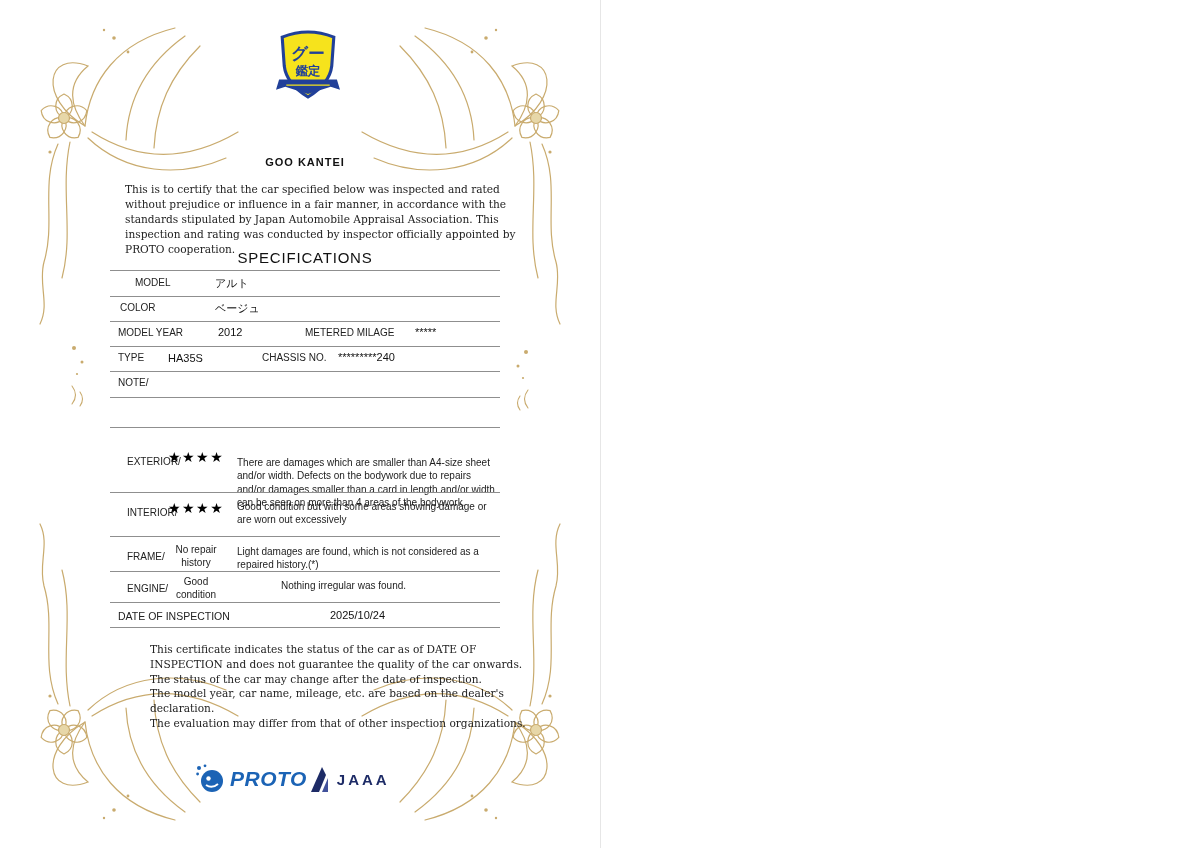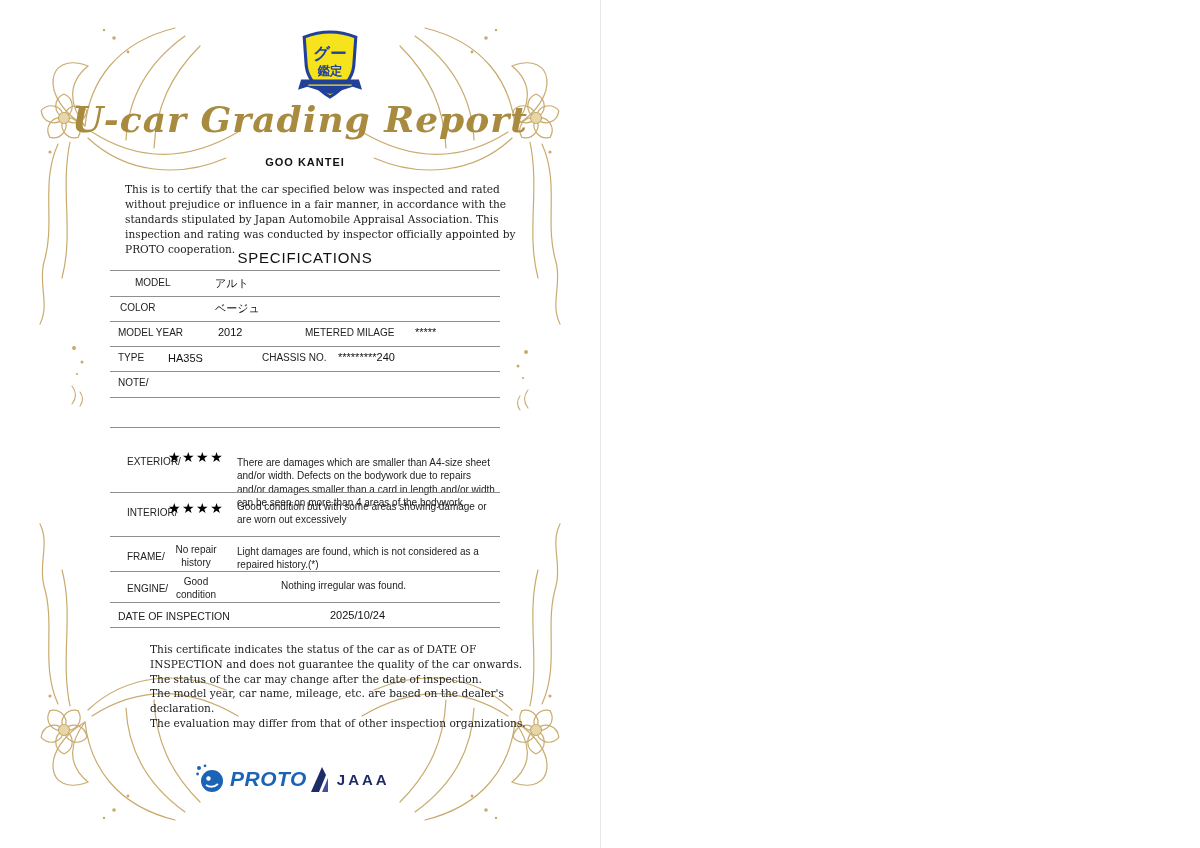--- a/index.html
+++ b/index.html
@@ -5,21 +5,21 @@
   html,body{margin:0;padding:0;}
   body{width:1200px;height:848px;position:relative;background:#ffffff;
        font-family:"Liberation Sans",sans-serif;color:#222;overflow:hidden;}
   .page{position:absolute;top:0;width:600px;height:848px;background:#fff;}
   .page.left{left:0;}
   .page.right{left:600px;border-left:1px solid #e6e6e6;}
   .ml{white-space:pre-line;}
   .hr{position:absolute;height:1px;background:#8f8f8f;}
   
   .orn{position:absolute;left:0;top:0;pointer-events:none;}
-  .badge{position:absolute;left:298px;top:26px;width:64px;height:78px;}
+  .badge{position:absolute;left:276px;top:26px;width:64px;height:78px;}
   .cert-title{position:absolute;left:60px;top:98px;width:480px;text-align:center;
       font-family:"DejaVu Serif",serif;font-style:italic;font-weight:bold;
       font-size:36px;color:#a98b3f;letter-spacing:1px;}
   .cert-org{position:absolute;left:110px;top:156px;width:390px;text-align:center;
       font-size:11px;letter-spacing:1px;color:#111;font-weight:bold;}
   .intro{position:absolute;left:125px;top:182px;width:398px;margin:0;
       font-family:"DejaVu Serif",serif;font-size:10.6px;line-height:1.42;color:#222;}
   .sec-title{position:absolute;left:110px;width:390px;text-align:center;
       font-size:15px;letter-spacing:.8px;color:#111;}
   .lbl{position:absolute;font-size:10px;color:#222;}
@@ -83,21 +83,20 @@
   <div class="badge">
     <svg width="64" height="78" viewBox="0 0 62 74">
       <path d="M6,10 Q31,0 56,10 L54,38 Q52,55 31,68 Q10,55 8,38 Z" fill="#f6e31c" stroke="#214099" stroke-width="3"></path>
       <text x="31" y="31" font-size="16" font-weight="bold" fill="#214099" text-anchor="middle" font-family="Liberation Sans, sans-serif">グー</text>
       <text x="31" y="47" font-size="12" font-weight="bold" fill="#214099" text-anchor="middle" font-family="Liberation Sans, sans-serif">鑑定</text>
       <polygon points="3,51 59,51 62,61 53,58 31,65 9,58 0,61" fill="#214099"></polygon>
       <line x1="10" y1="56.5" x2="52" y2="56.5" stroke="#f6e31c" stroke-width="1"></line>
     </svg>
   </div>
 
-  <div class="cert-title">U-car Grading Report</div>
   <div class="cert-org">GOO KANTEI</div>
   <p class="intro">This is to certify that the car specified below was inspected and rated without prejudice or influence in a fair manner, in accordance with the standards stipulated by Japan Automobile Appraisal Association. This inspection and rating was conducted by inspector officially appointed by PROTO cooperation.</p>
 
   <div class="sec-title" style="top:249px;">SPECIFICATIONS</div>
 
   <div class="hr" style="left:110px;top:270px;width:390px;"></div>
   <div class="hr" style="left:110px;top:296px;width:390px;"></div>
   <div class="hr" style="left:110px;top:321px;width:390px;"></div>
   <div class="hr" style="left:110px;top:346px;width:390px;"></div>
   <div class="hr" style="left:110px;top:371px;width:390px;"></div>

